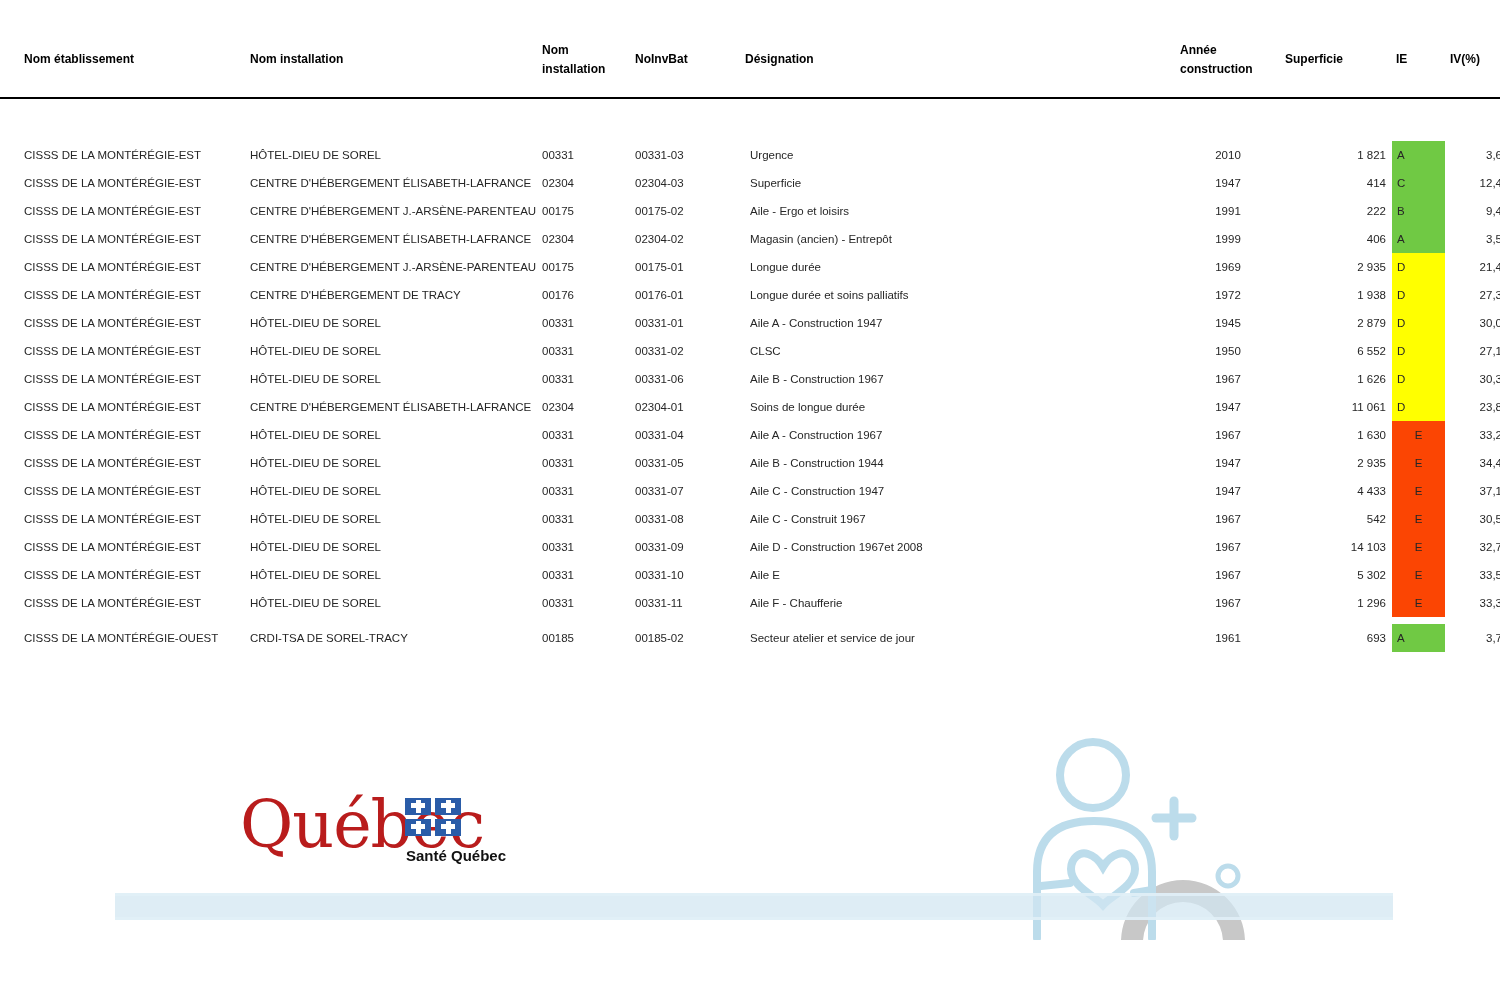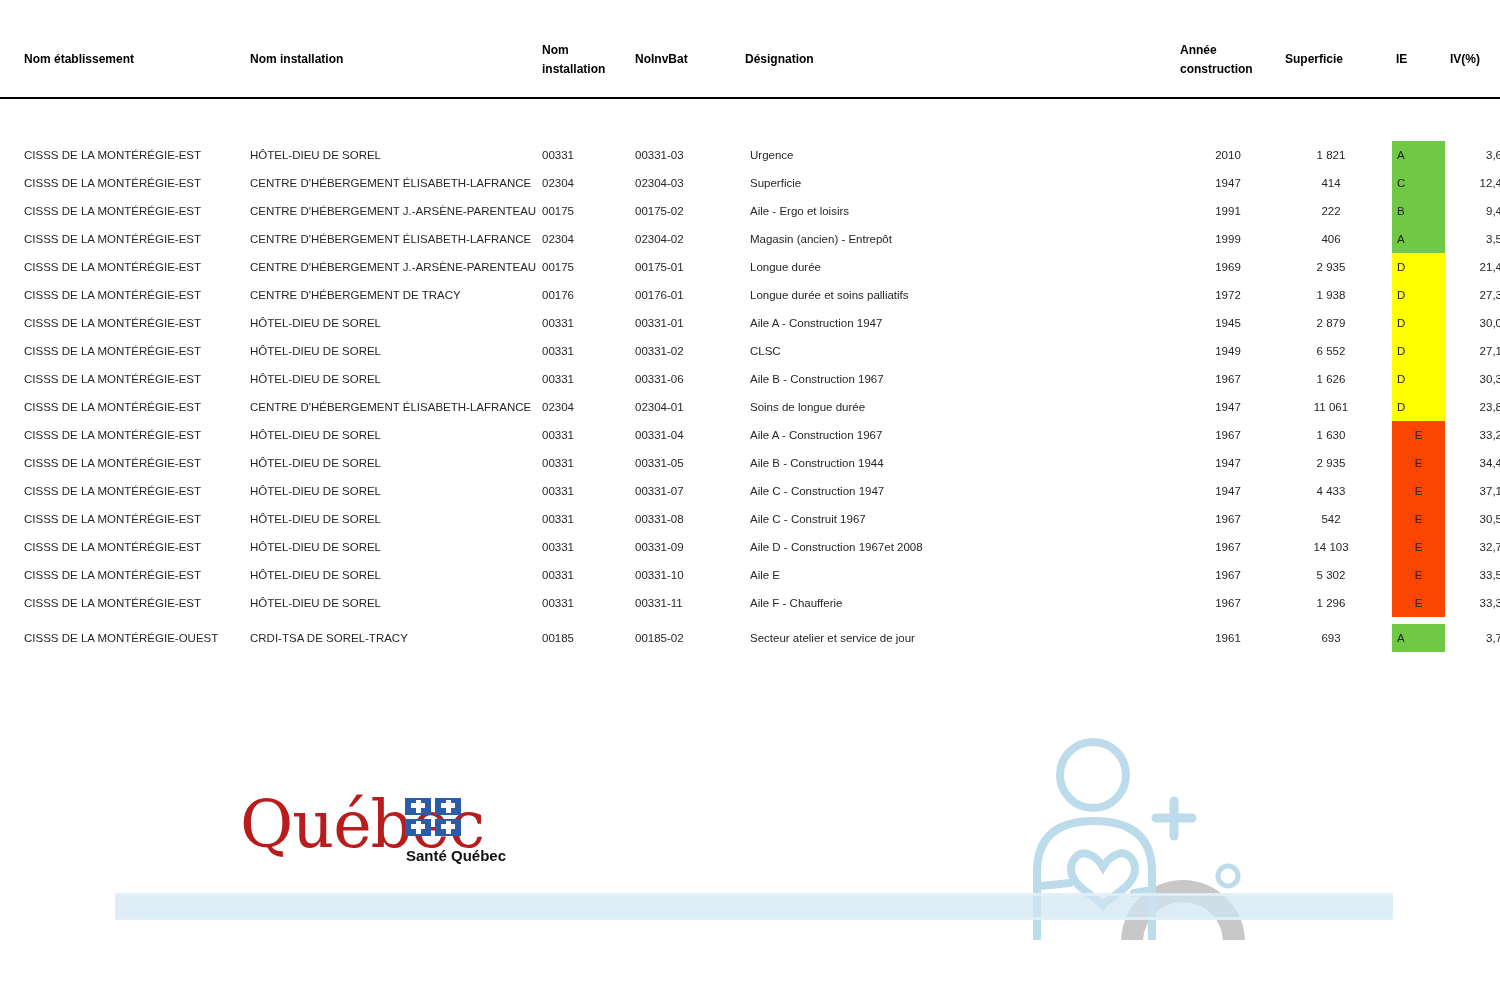--- a/index.html
+++ b/index.html
@@ -23,21 +23,21 @@
   .th-annee{padding-right:12px;}
   .th-superficie{padding-left:9px;}
   .th-ie{padding-left:4px;}
   .th-iv{padding-left:5px;}
   .tbody{padding:42px 0 0 24px;}
   .tr{height:28px;line-height:28px;font-size:11.5px;white-space:nowrap;color:#262626;}
   .tr.gap{margin-top:7px;}
   .td{overflow:visible;}
   .td-designation{padding-left:5px;}
   .td-annee{text-align:center;}
-  .td-superficie{text-align:center;}
+  .td-superficie{text-align:right;}
   .td-ie{height:28px;padding-left:5px;font-size:11.5px;}
   .td-ie.center{text-align:center;padding-left:0;}
   .td-iv{text-align:right;}
   
   .logo{position:absolute;left:240px;top:792px;}
   .logo-word{font-family:"DejaVu Serif","Liberation Serif",serif;font-size:65px;color:#b91c1c;letter-spacing:-1px;line-height:1;margin-top:26px;}
   .flag{position:absolute;left:405px;top:798px;display:grid;grid-template-columns:26px 26px;grid-template-rows:17px 17px;gap:4px;}
   .flag-sq{position:relative;}
   .flag-sq .pv,.flag-sq .ph{position:absolute;background:#fff;}
   .flag-sq .pv{left:50%;top:2px;width:5px;height:13px;margin-left:-2.5px;}
@@ -153,21 +153,21 @@
         <div class="td"></div>
         <div class="td td-ie" style="background: rgb(255, 255, 0);">D</div>
         <div class="td td-iv">30,0</div>
       </div>
       <div class="grid-row tr">
         <div class="td">CISSS DE LA MONTÉRÉGIE-EST</div>
         <div class="td">HÔTEL-DIEU DE SOREL</div>
         <div class="td">00331</div>
         <div class="td">00331-02</div>
         <div class="td td-designation">CLSC</div>
-        <div class="td td-annee">1949</div>
+        <div class="td td-annee">1950</div>
         <div class="td td-superficie">6 552</div>
         <div class="td"></div>
         <div class="td td-ie" style="background: rgb(255, 255, 0);">D</div>
         <div class="td td-iv">27,1</div>
       </div>
       <div class="grid-row tr">
         <div class="td">CISSS DE LA MONTÉRÉGIE-EST</div>
         <div class="td">HÔTEL-DIEU DE SOREL</div>
         <div class="td">00331</div>
         <div class="td">00331-06</div>

